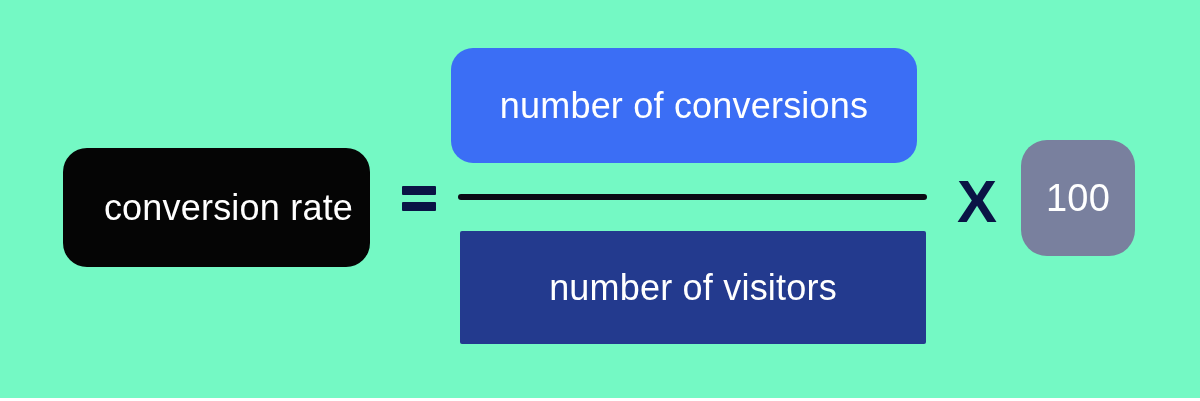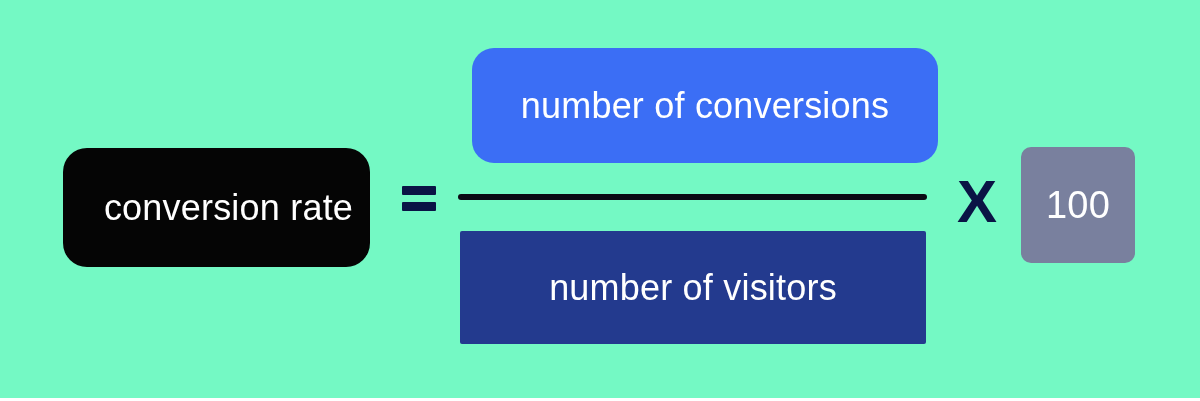--- a/index.html
+++ b/index.html
@@ -49,21 +49,21 @@
   }
   .equals .bar {
     position: absolute;
     left: 0; width: 34px; height: 9px;
     background: var(--operator);
     border-radius: 1px;
   }
   .equals .bar.top { top: 0; }
   .equals .bar.bottom { top: 16px; }
   .numerator-box {
-    left: 472px; top: 48px; width: 466px; height: 115px;
+    left: 451px; top: 48px; width: 466px; height: 115px;
     background: var(--numerator_box);
     border-radius: 22px;
   }
   .fraction-line {
     position: absolute;
     left: 458px; top: 194px; width: 469px; height: 6px;
     background: var(--fraction_line);
     border-radius: 3px;
   }
   .denominator-box {
@@ -77,24 +77,23 @@
     display: flex;
     align-items: center;
     justify-content: center;
     color: var(--operator);
     font-size: 60px;
     font-weight: 700;
   }
   .multiplier-box {
     left: 1021px; top: 140px; width: 114px; height: 116px;
     background: var(--multiplier_box);
-    border-radius: 10px;
+    border-radius: 26px;
     font-size: 38px;
     font-weight: 500;
-    margin-top: 7px;
   }
   .sr-only {
     position: absolute;
     width: 1px; height: 1px;
     overflow: hidden;
     clip: rect(0 0 0 0);
     white-space: nowrap;
   }
 </style>
 </head>

